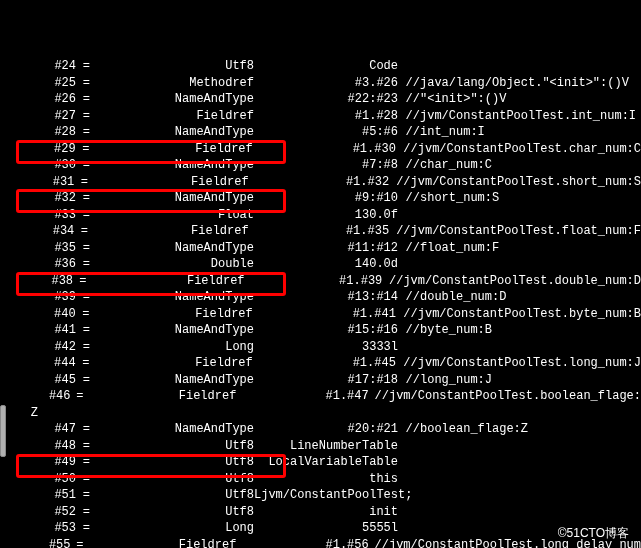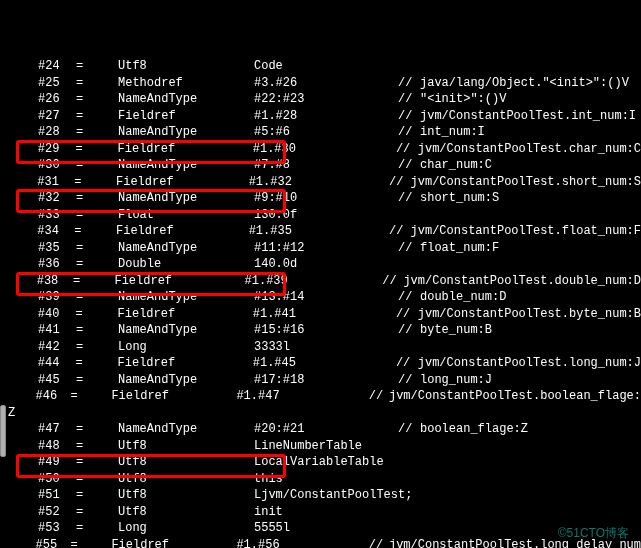--- a/index.html
+++ b/index.html
@@ -12,39 +12,40 @@
       height: 548px;
       overflow: hidden;
       position: relative;
       padding: 2px 0 0 8px;
       white-space: pre;
     }
     .row {
       line-height: 16.5px;
       height: 16.5px;
       display: flex;
+      text-align: right;
     }
     .col-idx { display:inline-block; width: 38px; }
     .col-eq  { display:inline-block; width: 14px; }
     .col-typ { display:inline-block; width: 136px; margin-left: 28px; }
     .col-ref { display:inline-block; width: 144px; }
     .col-sl  { display:inline-block; width: 22px; }
     .col-cmt { display:inline-block; }
     .lead { display:inline-block; width: 30px; }
     .highlight {
       position: absolute;
       border: 3px solid #ff0000;
       border-radius: 3px;
       pointer-events: none;
     }
     .watermark {
       position: absolute;
       right: 12px;
       bottom: 6px;
-      color: #0f766e;
+      color: #ffffff;
       font-size: 12px;
       font-family: sans-serif;
       pointer-events: none;
     }
     .scroll-thumb {
       position: absolute;
       left: 0;
       top: 405px;
       width: 6px;
       height: 52px;

